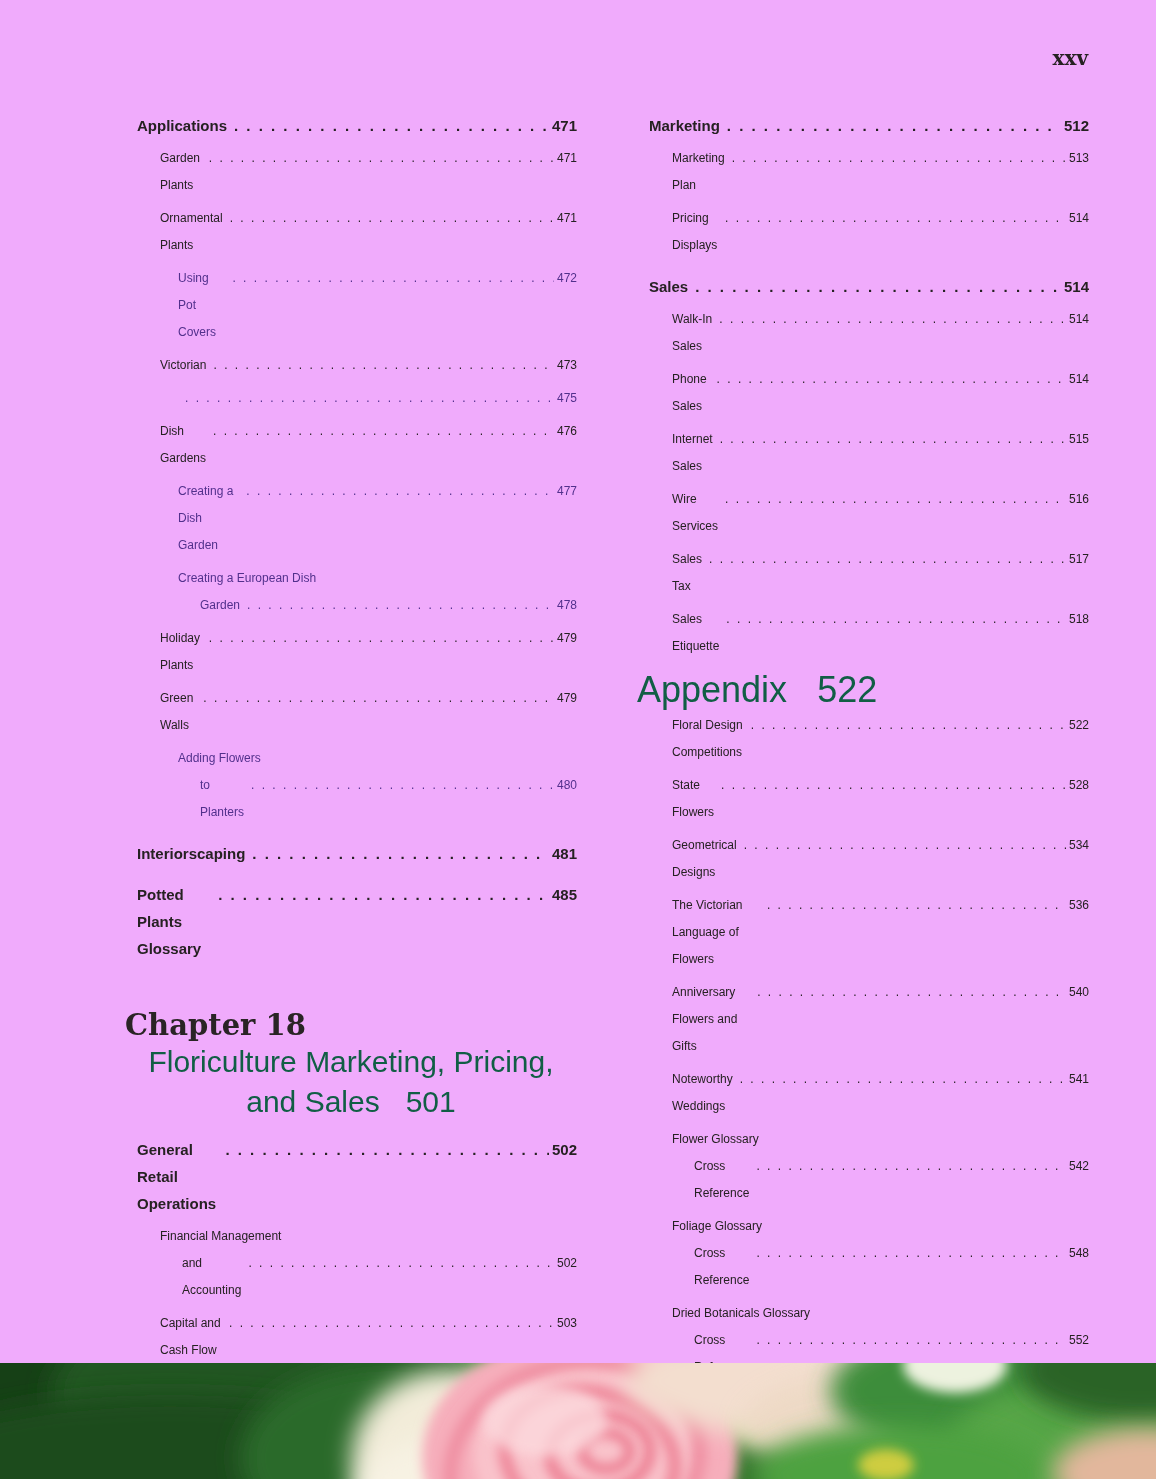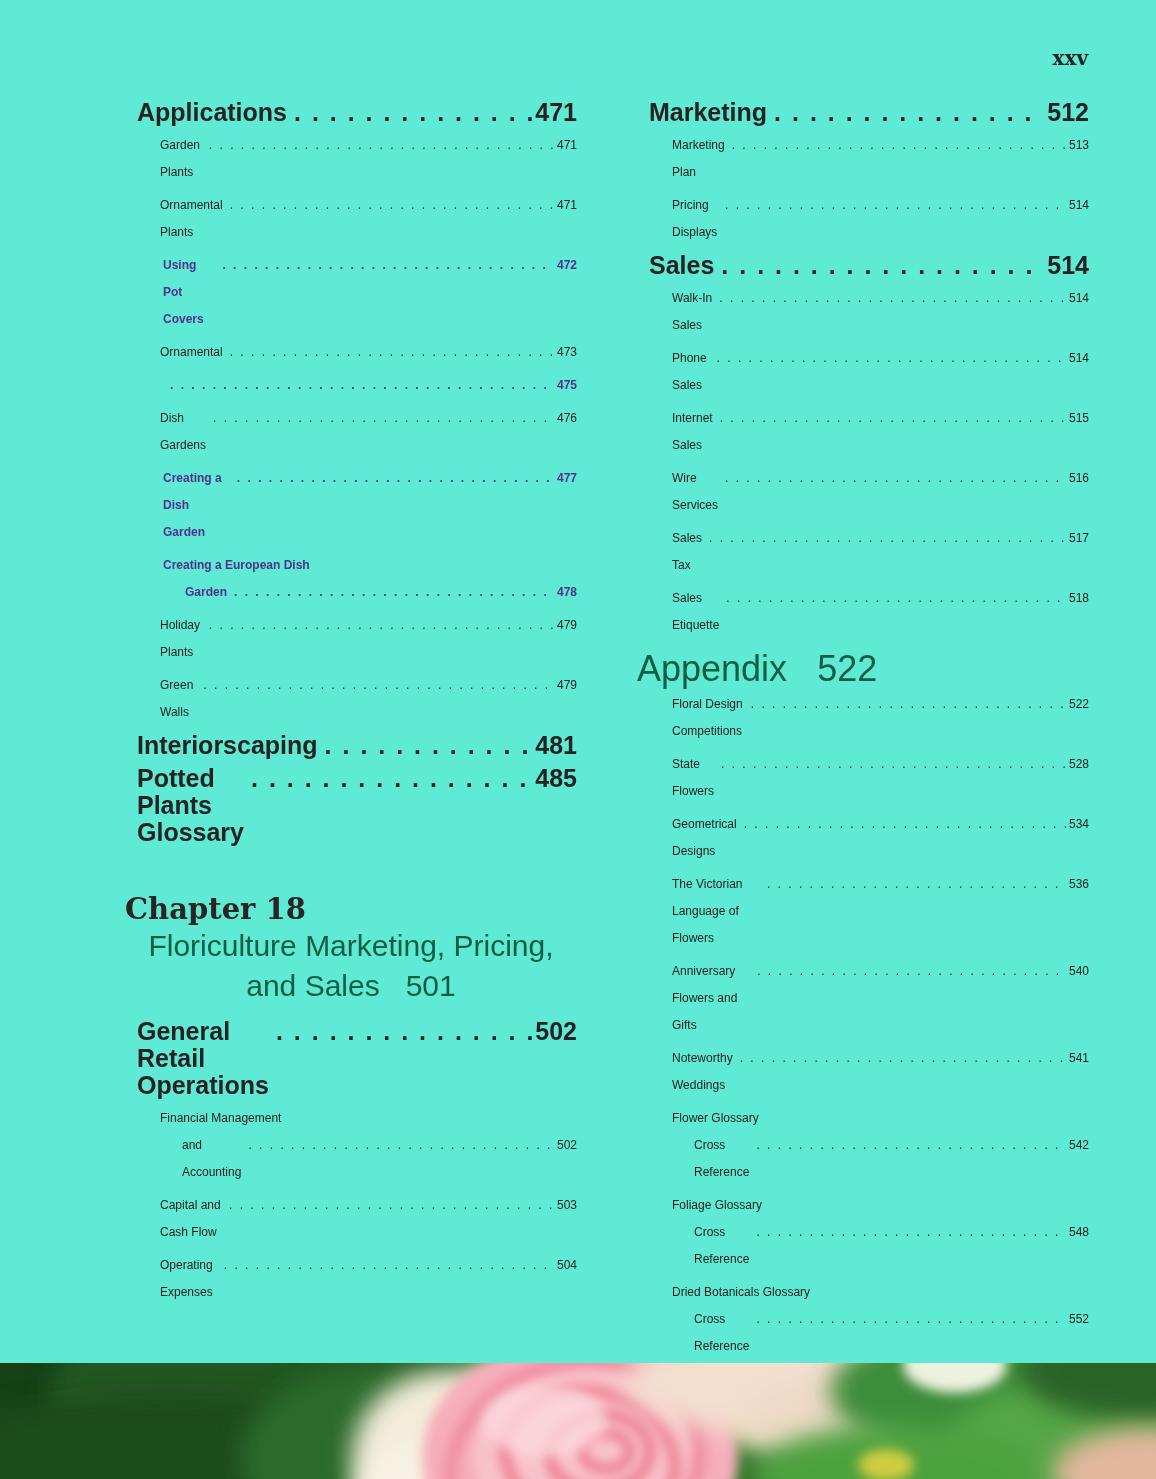--- a/index.html
+++ b/index.html
@@ -1,35 +1,35 @@
 <!DOCTYPE html>
 <html><head>
 <meta charset="utf-8">
 <style>
   html,body{margin:0;padding:0;background:#fffcf1;}
-  .page{position:relative;width:1156px;height:1479px;background:#5eead4;overflow:hidden;
+  .page{position:relative;width:1156px;height:1479px;background:#f0abfc;overflow:hidden;
         font-family:"Liberation Sans", sans-serif;color:#262122;}
   .folio{position:absolute;top:46px;right:68px;font-family:"DejaVu Serif", serif;
          font-weight:bold;font-size:20px;color:#262122;}
   .col{position:absolute;top:98px;}
   .col-left{left:125px;width:452px;}
   .col-right{left:637px;width:452px;}
 
   
   .toc-row{font-size:12px;line-height:27px;margin-bottom:6px;}
   .toc-row .line{display:flex;align-items:baseline;}
   .toc-row .l2{margin-left:22px;}
   .leader{flex:1 1 auto;overflow:hidden;white-space:nowrap;text-align:right;
           margin:0 3px 0 7px;min-width:14px;}
   .leader::after{content:". . . . . . . . . . . . . . . . . . . . . . . . . . . . . . . . . . . . . . . . . . . . . . . . . . . . . . . . . . . .";
           word-spacing:4px;}
   .pg{flex:0 0 auto;}
-  .h1{font-weight:bold;font-size:25px;margin-left:12px;margin-top:1px;}
+  .h1{font-weight:bold;font-size:15px;margin-left:12px;margin-top:14px;}
   .sub{margin-left:35px;}
-  .feature{margin-left:38px;font-weight:bold;color:#52308c;}
+  .feature{margin-left:53px;font-weight:normal;color:#52308c;}
 
   
   .chapter{margin-top:46px;margin-bottom:12px;}
   .chapter-eyebrow{font-family:"DejaVu Serif", serif;font-weight:bold;font-size:29px;
                    line-height:34px;color:#2a2425;}
   .chapter-title{font-size:30px;line-height:40px;color:#115e45;white-space:nowrap;text-align:center;}
   .chapter-title:first-of-type{margin-top:6px;}
   .hd-page{margin-left:26px;}
 
   
@@ -81,21 +81,21 @@
     <div class="line l1">
       <span class="lbl">Using Pot Covers</span>
       <span class="leader"></span>
       <span class="pg">472</span>
     </div>
 
   </div>
 
   <div class="toc-row sub">
     <div class="line l1">
-      <span class="lbl">Ornamental</span>
+      <span class="lbl">Victorian</span>
       <span class="leader"></span>
       <span class="pg">473</span>
     </div>
 
   </div>
 
   <div class="toc-row feature">
     <div class="line l1">
       <span class="leader"></span>
       <span class="pg">475</span>
@@ -144,20 +144,31 @@
 
   <div class="toc-row sub">
     <div class="line l1">
       <span class="lbl">Green Walls</span>
       <span class="leader"></span>
       <span class="pg">479</span>
     </div>
 
   </div>
 
+  <div class="toc-row feature">
+    <div class="line l1">
+      <span class="lbl">Adding Flowers</span>
+
+    </div>
+    <div class="line l2">
+      <span class="lbl">to Planters</span>
+      <span class="leader"></span>
+      <span class="pg">480</span>
+    </div>
+  </div>
 
   <div class="toc-row h1">
     <div class="line l1">
       <span class="lbl">Interiorscaping</span>
       <span class="leader"></span>
       <span class="pg">481</span>
     </div>
 
   </div>
 

